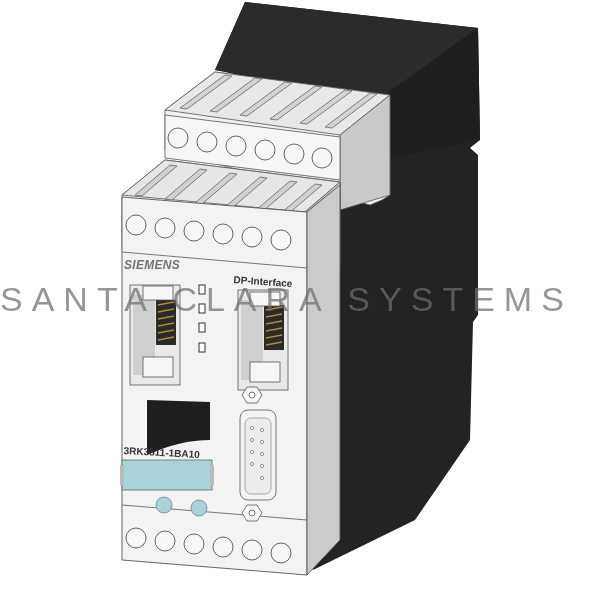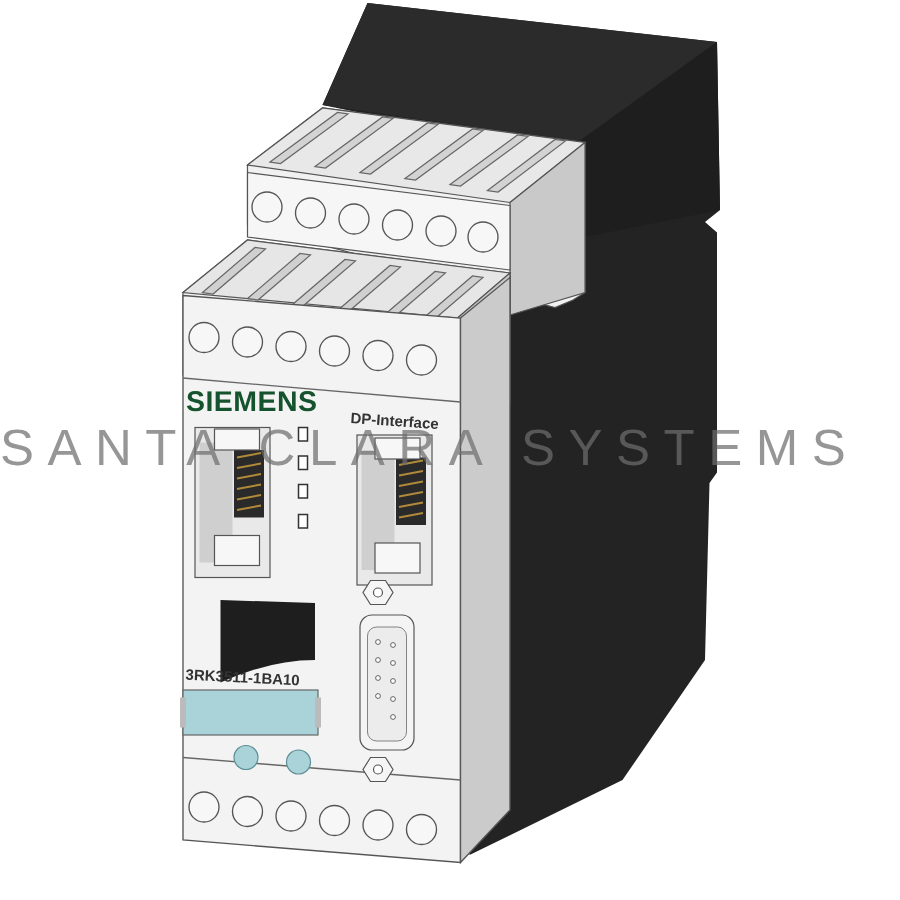--- a/index.html
+++ b/index.html
@@ -1,19 +1,19 @@
 <!DOCTYPE html>
 <html><head>
 <meta charset="utf-8">
 <style>
   html, body { margin:0; padding:0; background:#ffffff; }
   body { width:600px; height:600px; position:relative; overflow:hidden; font-family:"Liberation Sans", sans-serif; }
   svg { position:absolute; left:0; top:0; }
   .wm { position:absolute; left:0; top:280px; width:484px; text-align:center; font-family:"Liberation Sans", sans-serif; font-size:34px; letter-spacing:9px; color:rgba(110,110,110,0.72); white-space:nowrap; pointer-events:none; }
-  .lbl-brand { position:absolute; left:124px; top:258px; font-size:19px; color:#14532d; font-weight:bold; letter-spacing:0.3px; }
+  .lbl-brand { position:absolute; left:124px; top:258px; font-size:12px; color:#737373; font-weight:bold; letter-spacing:0.3px;font-style:italic; }
   .lbl-dp { position:absolute; left:234px; top:274px; font-size:10px; color:#333; font-weight:bold; transform:rotate(4deg); transform-origin:left top; }
   .lbl-part { position:absolute; left:124px; top:445px; font-size:10px; color:#333; font-weight:bold; transform:rotate(3deg); transform-origin:left top; }
 </style>
 </head>
 <body>
 
 <svg width="600" height="600" viewBox="0 0 600 600">
 
   <g>
     <polygon points="215,70 245,2 478,28 480,140 470,148 478,155 478,315 473,322 470,440 415,520 313,570 313,230 350,185 360,100" fill="#232323"></polygon>

